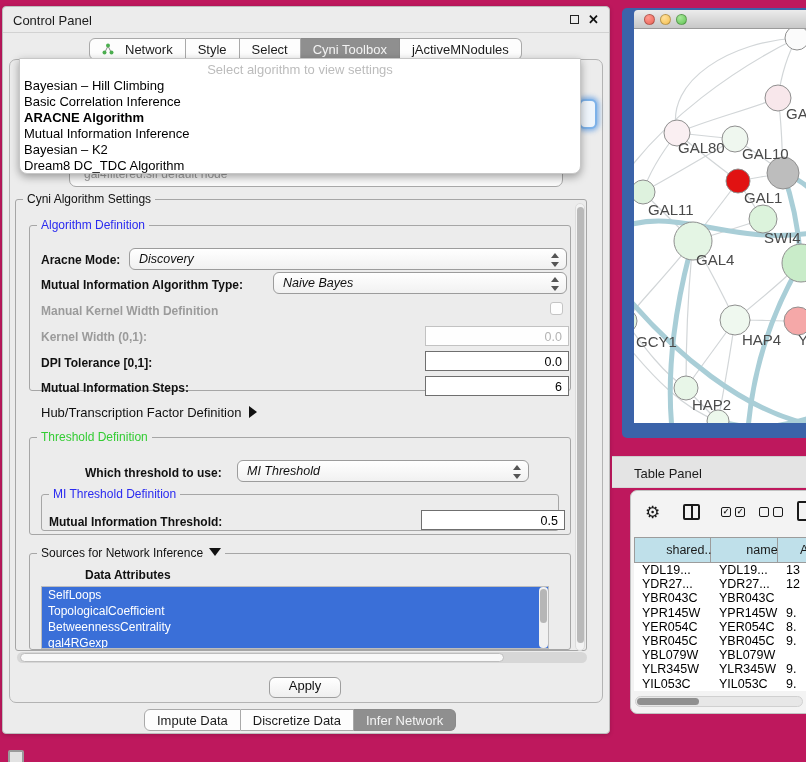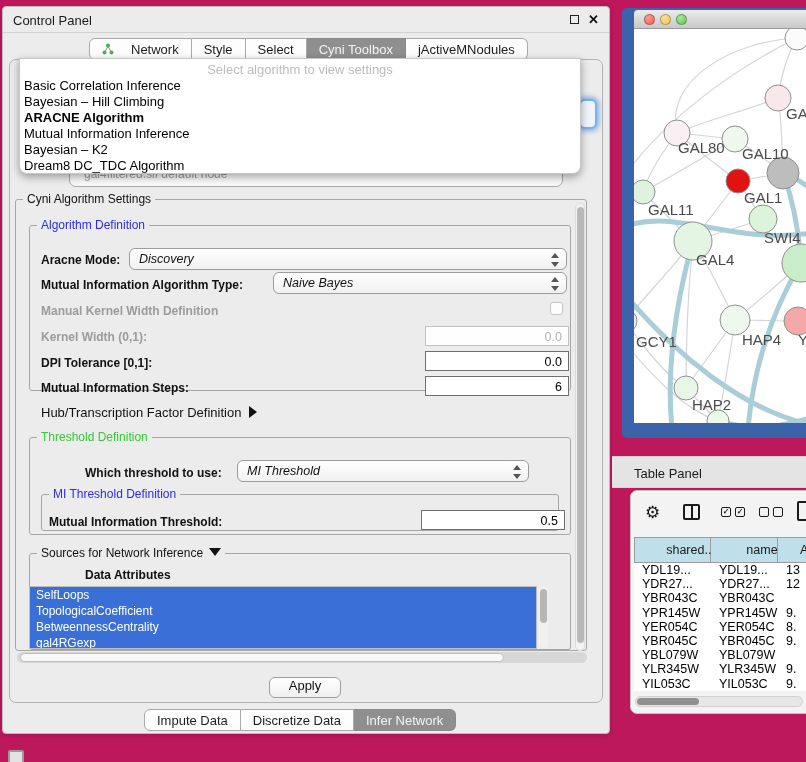--- a/index.html
+++ b/index.html
@@ -10,21 +10,21 @@
   .cp-window{position:absolute;left:2px;top:6px;width:608px;height:728px;background:#ececec;
     border:1px solid #bdbdbd;border-radius:4px;box-shadow:0 1px 4px rgba(0,0,0,.18);}
   .cp-titlebar{position:absolute;left:0;top:0;width:100%;height:26px;border-bottom:1px solid #d2d2d2;}
   .cp-title{position:absolute;left:10px;top:6px;font-size:13px;color:#1b1b1b;}
   .wb-restore{position:absolute;right:30px;top:8px;width:9px;height:9px;border:1.6px solid #222;}
   .wb-close{position:absolute;right:10px;top:5px;font-size:13px;font-weight:bold;color:#111;}
 
   
   .tabbar{position:absolute;display:flex;}
   .top-tabs{left:86px;top:31px;height:22px;}
-  .tab{height:22px;display:flex;align-items:center;gap:17px;padding:0 12px;background:#fdfdfd;
+  .tab{height:22px;display:flex;align-items:center;gap:11px;padding:0 12px;background:#fdfdfd;
     border:1px solid #a9a9a9;border-left:none;font-size:13px;color:#1c1c1c;white-space:nowrap;}
   .tab:first-child{border-left:1px solid #a9a9a9;border-radius:6px 0 0 6px;}
   .tab:last-child{border-radius:0 6px 6px 0;}
   .tab.selected{background:var(--tab-gray);border-color:#8a8a8a;color:#f4f4f4;}
 
   .cp-content{position:absolute;left:6px;top:52px;width:594px;height:644px;background:#ececec;
     border:1px solid #b3b3b3;border-radius:7px;}
 
   
   .behind-combo{position:absolute;left:66px;top:154px;width:494px;height:26px;background:#fafafa;
@@ -62,21 +62,21 @@
   .field.dis{border-color:#c2c2c2;color:#b3b3b3;background:#fefefe;}
 
   .checkbox{position:absolute;width:13px;height:13px;border:1px solid #c4c4c4;border-radius:3px;background:#fdfdfd;}
 
   .tri-right{display:inline-block;width:0;height:0;border-top:6px solid transparent;
     border-bottom:6px solid transparent;border-left:8px solid #111;vertical-align:-1px;margin-left:8px;}
   .tri-down{display:inline-block;width:0;height:0;border-left:6px solid transparent;
     border-right:6px solid transparent;border-top:8px solid #111;vertical-align:1px;margin-left:6px;}
 
   
-  .attr-list{position:absolute;left:26px;top:579px;width:508px;height:63px;background:#fff;
+  .attr-list{position:absolute;left:38px;top:579px;width:508px;height:63px;background:#fff;
     border:1px solid #bdbdbd;overflow:hidden;}
   .attr-item{height:16px;line-height:16px;font-size:12px;color:#fff;background:var(--sel-blue);padding-left:6px;}
   .list-vscroll{position:absolute;left:536px;top:580px;width:9px;height:61px;background:#f1f1f1;border-radius:4px;}
   .list-vthumb{position:absolute;left:1px;top:2px;width:7px;height:34px;background:#b6b6b6;border-radius:4px;}
 
   
   .set-vscroll{position:absolute;left:572px;top:196px;width:10px;height:448px;background:#f3f3f3;
     border:1px solid #dcdcdc;border-radius:5px;}
   .set-vthumb{position:absolute;left:0.5px;top:3px;width:7px;height:436px;background:#b9b9b9;border-radius:4px;}
   .set-hscroll{position:absolute;left:14px;top:645px;width:570px;height:11px;background:#d7d7d7;border-radius:6px;}
@@ -164,22 +164,22 @@
     </div>
 
     <div class="cp-content"></div>
 
     <div class="behind-combo">gal4filtered.sif default node</div>
     <div class="focus-spinner"></div>
 
     <div class="dropdown">
       <div class="dd-placeholder">Select algorithm to view settings</div>
       <div id="algo-list">
+          <div class="algo-item">Bayesian – Hill Climbing</div>
           <div class="algo-item">Basic Correlation Inference</div>
-          <div class="algo-item">Bayesian – Hill Climbing</div>
           <div class="algo-item bold">ARACNE Algorithm</div>
           <div class="algo-item">Mutual Information Inference</div>
           <div class="algo-item">Bayesian – K2</div>
           <div class="algo-item">Dream8 DC_TDC Algorithm</div>
         </div>
     </div>
 
     <div class="group" style="left:12px;top:192px;width:572px;height:452px;"></div>
     <span class="gtitle t-black" style="left:20px;top:185px;">Cyni Algorithm Settings</span>
 

